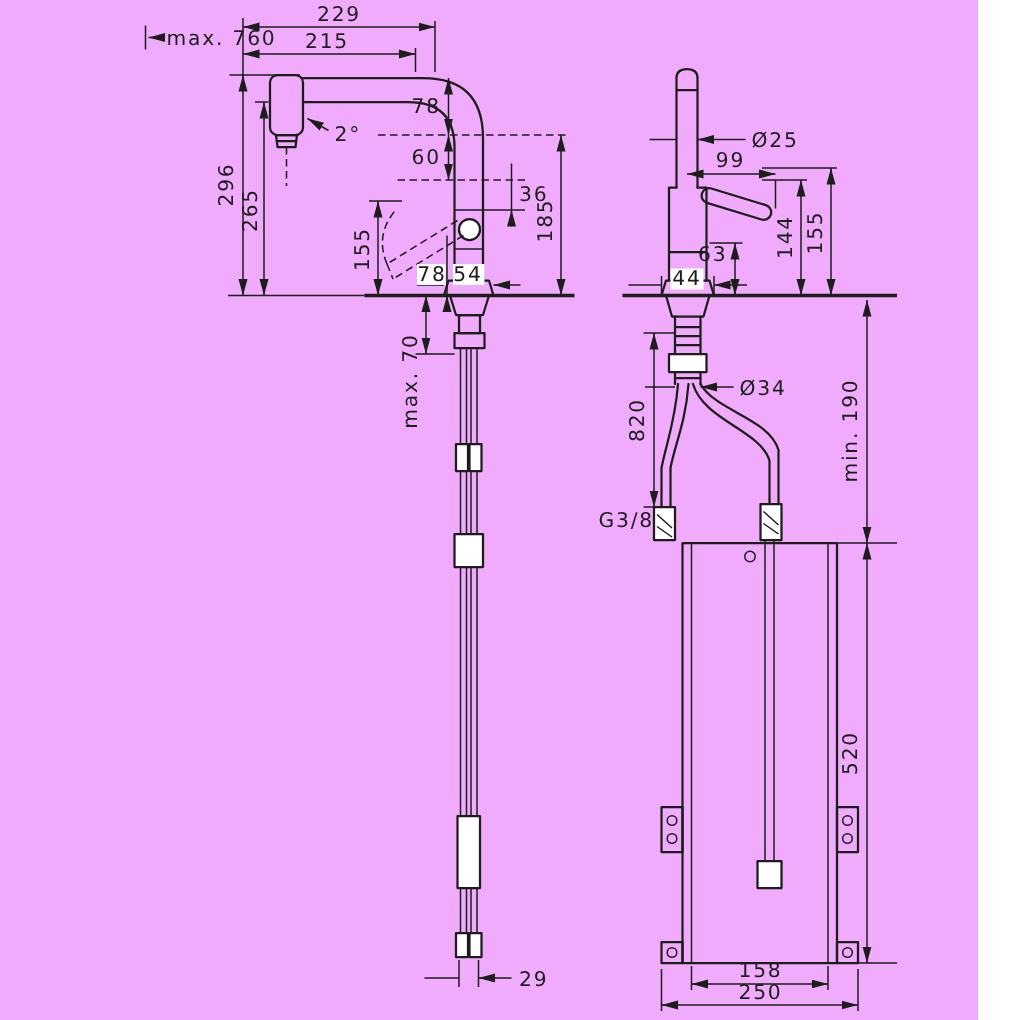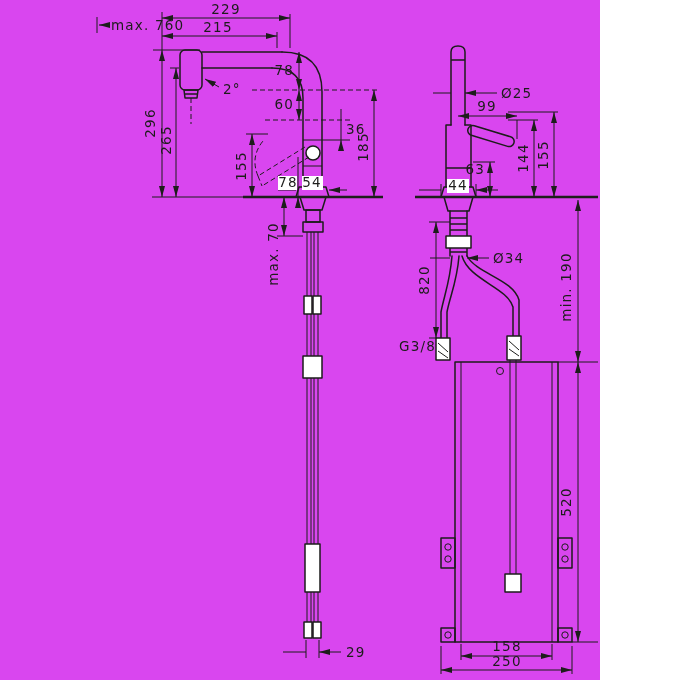--- a/index.html
+++ b/index.html
@@ -1,16 +1,16 @@
 <!DOCTYPE html>
 <html><head>
 <meta charset="utf-8">
 <style>
   html,body{margin:0;padding:0;background:#ffffff;}
-  .wrap{width:600px;height:680px;background:#d946ef;position:relative;overflow:hidden;}
+  .wrap{width:652px;height:680px;background:#f0abfc;position:relative;overflow:hidden;}
   svg{display:block;}
   .ol{fill:none;stroke:#1d1d1b;stroke-width:1.5;stroke-linejoin:round;stroke-linecap:round;}
   .thin{fill:none;stroke:#1d1d1b;stroke-width:1;}
   .deck{fill:none;stroke:#1d1d1b;stroke-width:2.4;}
   .dl{fill:none;stroke:#1d1d1b;stroke-width:1;}
   .dash{fill:none;stroke:#1d1d1b;stroke-width:1;stroke-dasharray:5 3;}
   .wh{fill:#ffffff;stroke:#1d1d1b;stroke-width:1.5;stroke-linejoin:round;}
   .txt{font-family:"DejaVu Sans","Liberation Sans",sans-serif;font-size:13.5px;fill:#1d1d1b;letter-spacing:1.2px;}
   .bg{fill:#ffffff;stroke:none;}
 </style>

